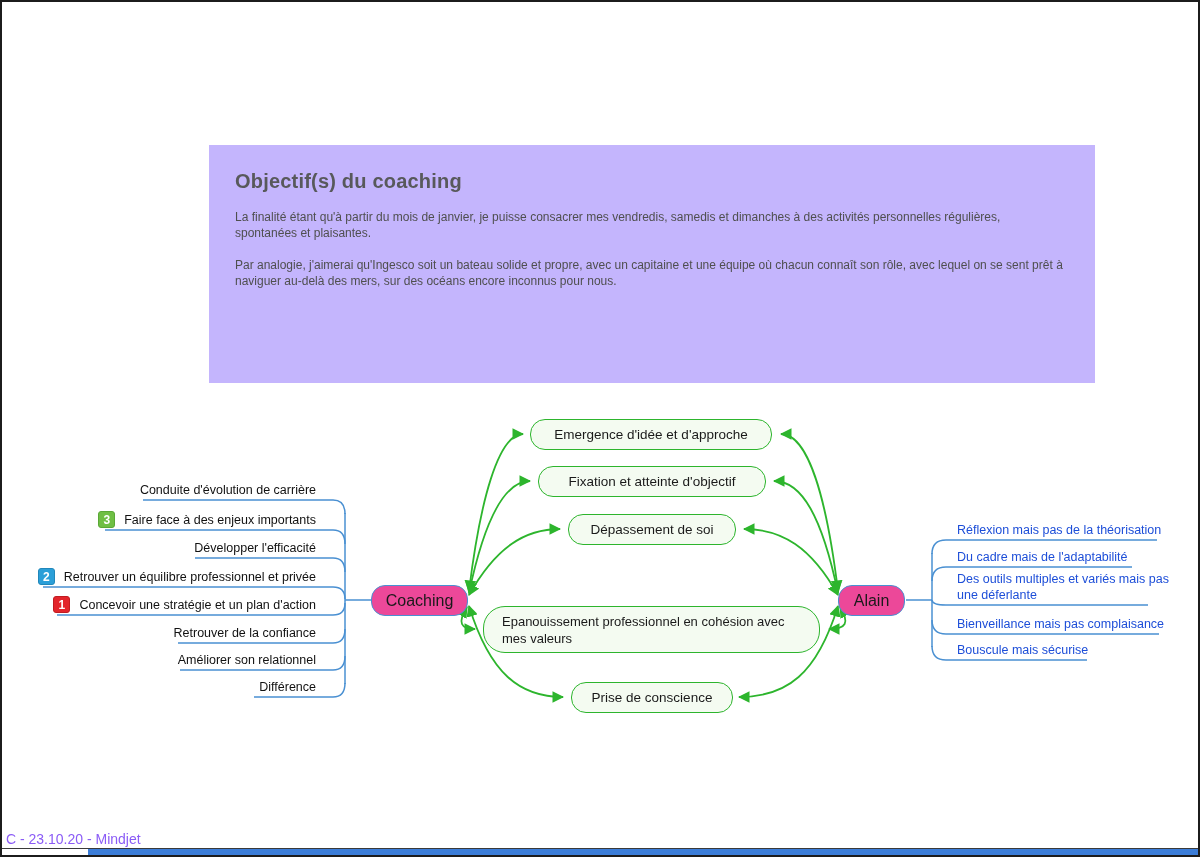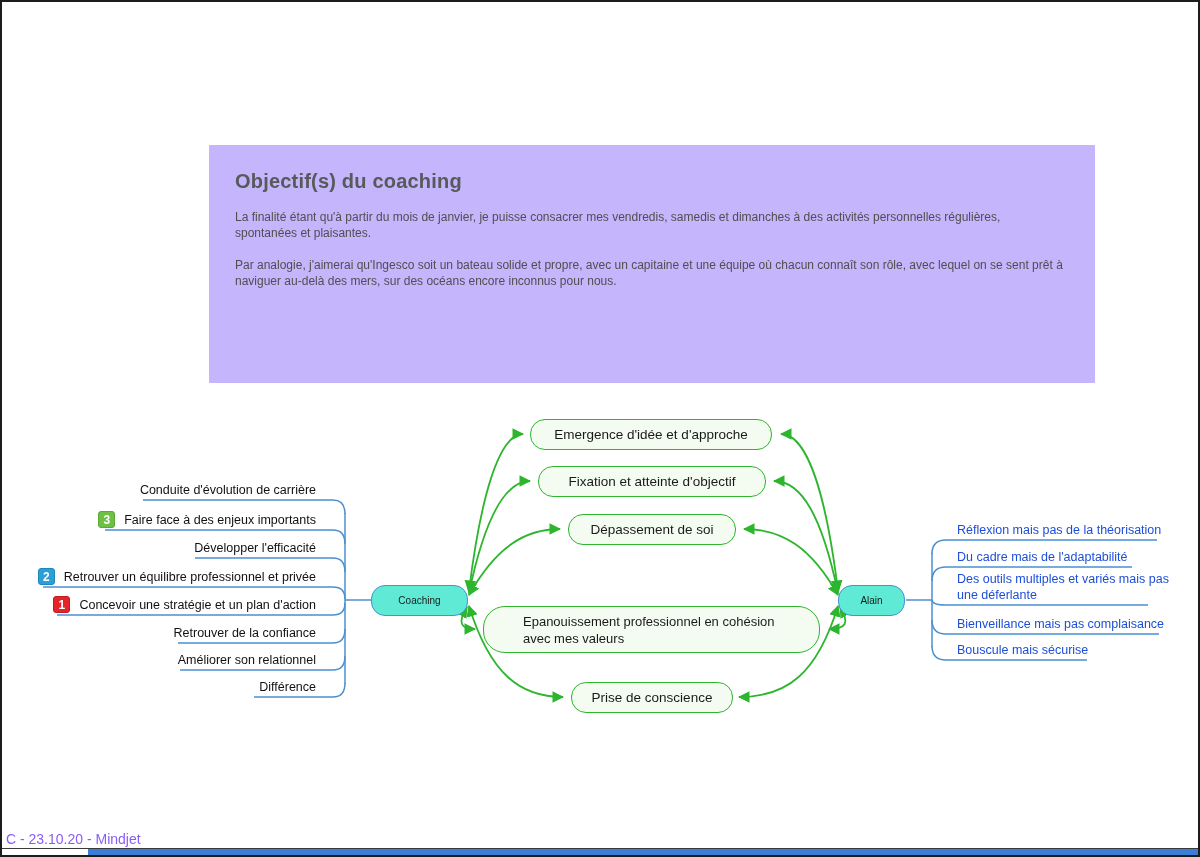--- a/index.html
+++ b/index.html
@@ -19,24 +19,24 @@
   #note .gap { margin-top:16px; }
   
   #wires { position:absolute; left:0; top:0; width:1200px; height:857px; pointer-events:none; }
   .blue-line { fill:none; stroke:#4a90d2; stroke-width:1.5; }
   .green-line { fill:none; stroke:#2db52d; stroke-width:1.8; }
   
   .node {
     position:absolute; display:flex; align-items:center; justify-content:center;
     font-size:13.5px; color:#1a1a1a; white-space:nowrap;
   }
-  .blue-node { background:#5eead4; border:1.6px solid #4a90d2; border-radius:14px; font-size:10px; }
+  .blue-node { background:#ec4899; border:1.6px solid #4a90d2; border-radius:14px; font-size:16px; }
   .green-node { background:#f4fbf1; border:1.6px solid #2db52d; border-radius:15px;text-align:right; }
   #n-epan { justify-content:flex-start; text-align:left; white-space:normal;
-            padding-left:39px; padding-right:24px; line-height:17px; border-radius:22px; font-size:13px; }
+            padding-left:18px; padding-right:24px; line-height:17px; border-radius:22px; font-size:13px; }
   
   .litem {
     position:absolute; display:flex; align-items:center; justify-content:flex-end;
     font-size:12.5px; color:#111; white-space:nowrap; height:19px; padding-right:14px;
   }
   .ritem {
     position:absolute; font-size:12.5px; color:#1d4ed8; white-space:nowrap; height:19px;
     display:flex; align-items:center;
   }
   .ritem.wrap { white-space:normal; width:222px; height:34px; line-height:16px; align-items:flex-start; }

